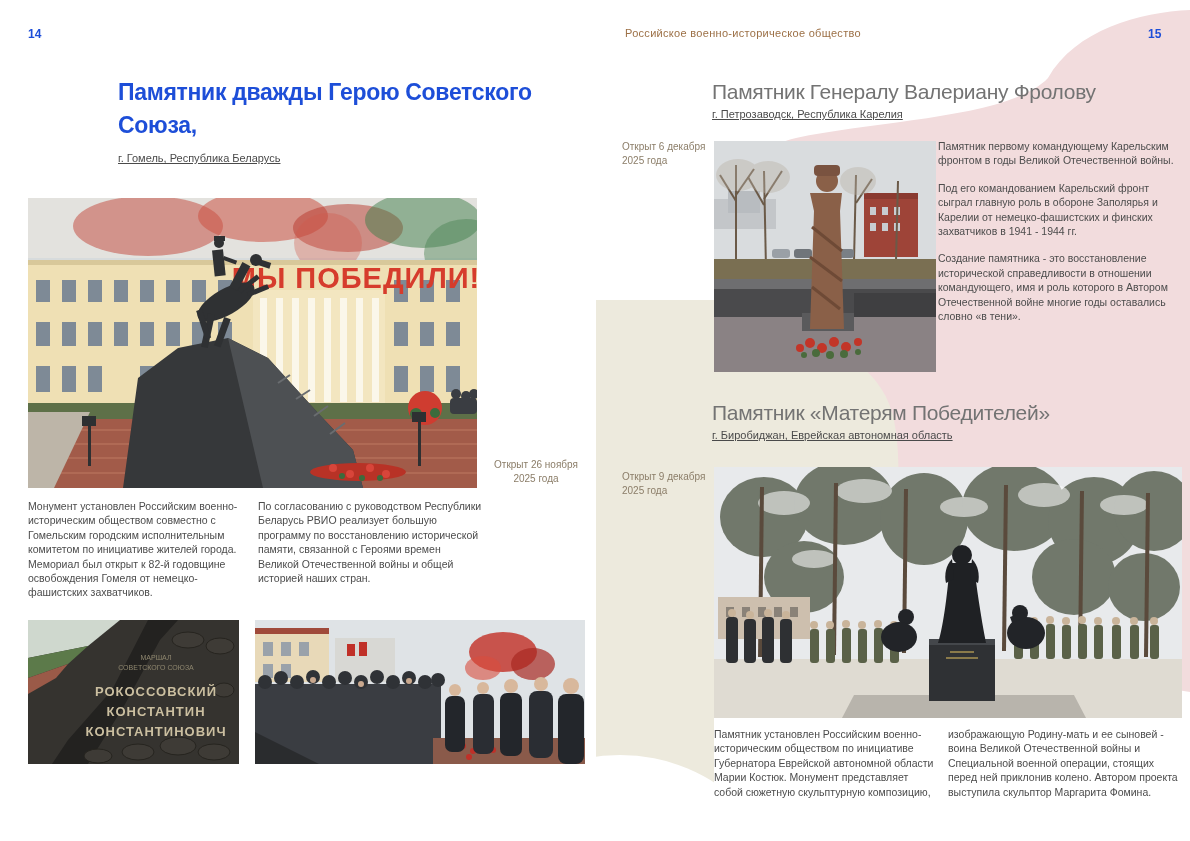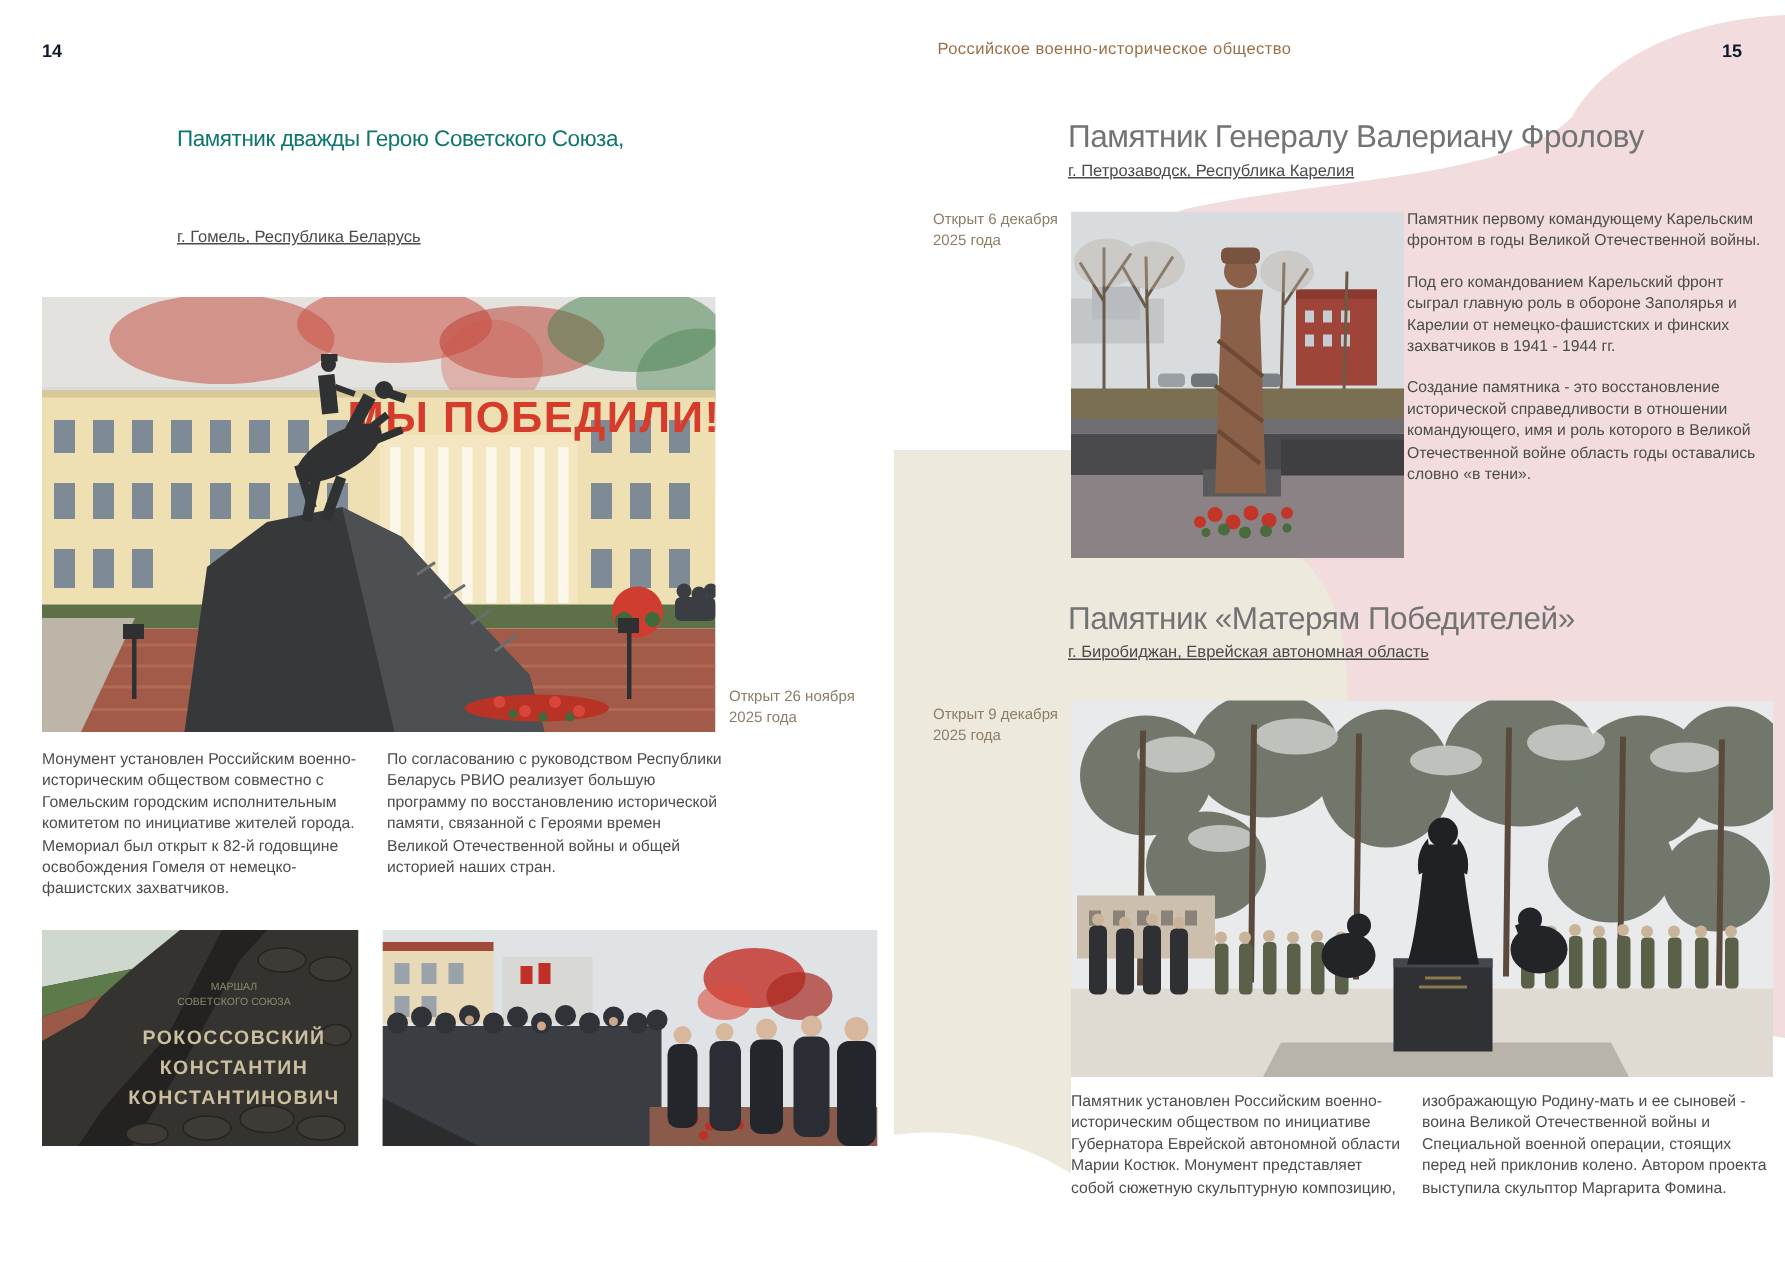--- a/index.html
+++ b/index.html
@@ -5,24 +5,24 @@
   html,body{margin:0;padding:0;background:#ffffff;}
   .page{position:relative;width:1190px;height:841px;background:#ffffff;overflow:hidden;
         font-family:"Liberation Sans",sans-serif;}
   .abs{position:absolute;}
   
   .bg-beige1{left:596px;top:300px;width:310px;height:418px;background:#edeadd;}
   .bg-beige2{left:596px;top:718px;width:118px;height:123px;background:#edeadd;}
   .bg-pink{left:0;top:0;width:1190px;height:841px;pointer-events:none;}
   .bg-cutout{left:445px;top:755px;width:350px;height:350px;background:#ffffff;border-radius:50%;}
   
-  .pageno{font-size:12px;font-weight:700;color:#0f172a;}
+  .pageno{font-size:12px;font-weight:700;color:#1d4ed8;}
   .runhead{font-size:11px;color:#9c7046;letter-spacing:.3px;}
   
-  .h1{font-size:15px;line-height:33px;color:#0f766e;letter-spacing:-.3px;font-weight:400;}
+  .h1{font-size:23px;line-height:33px;color:#1d4ed8;letter-spacing:-.3px;font-weight:700;}
   .h1r{font-size:21px;color:#737373;letter-spacing:-.3px;font-weight:500;}
   .loc{font-size:11px;color:#4a4a4a;text-decoration:underline;}
   .date{font-size:10px;line-height:14px;color:#8b7d68;}
   .body{font-size:10.5px;line-height:14.4px;color:#4c4c4c;}
   .body p{margin:0 0 13px 0;}
   .photo{display:block;}
 </style>
 </head>
 <body>
 
@@ -170,21 +170,21 @@
         <circle cx="342" cy="270" r="4"></circle>
         <circle cx="358" cy="276" r="4"></circle>
       </g>
     <g fill="#3c6b3c">
         <circle cx="314" cy="278" r="3"></circle>
         <circle cx="334" cy="280" r="3"></circle>
         <circle cx="352" cy="280" r="3"></circle>
       </g>
   </svg>
 
-  <div class="abs date" style="left:486px;top:458px;width:100px;">
+  <div class="abs date" style="left:486px;top:458px;width:100px;text-align:center;">
     <div>Открыт 26 ноября</div>
     <div>2025 года</div>
   </div>
 
   <div class="abs body" style="left:28px;top:499px;width:220px;">Монумент установлен Российским военно-историческим обществом совместно с Гомельским городским исполнительным комитетом по инициативе жителей города. Мемориал был открыт к 82-й годовщине освобождения Гомеля от немецко-фашистских захватчиков.</div>
   <div class="abs body" style="left:258px;top:499px;width:226px;">По согласованию с руководством Республики Беларусь РВИО реализует большую программу по восстановлению исторической памяти, связанной с Героями времен Великой Отечественной войны и общей историей наших стран.</div>
 
   <svg class="abs photo" style="left:28px;top:620px;" width="211" height="144" viewBox="0 0 211 144">
     <rect width="211" height="144" fill="#35332f"></rect>
     <polygon points="0,0 92,0 60,26 0,38" fill="#cfd8ce"></polygon>
@@ -347,21 +347,21 @@
         <circle cx="116" cy="214" r="4"></circle>
         <circle cx="130" cy="213" r="4"></circle>
         <circle cx="144" cy="211" r="3"></circle>
         <circle cx="90" cy="214" r="3"></circle>
       </g>
   </svg>
 
   <div class="abs body" style="left:938px;top:139px;width:248px;">
     <p>Памятник первому командующему Карельским фронтом в годы Великой Отечественной войны.</p>
     <p>Под его командованием Карельский фронт сыграл главную роль в обороне Заполярья и Карелии от немецко-фашистских и финских захватчиков  в 1941 - 1944 гг.</p>
-    <p>Создание памятника - это восстановление исторической справедливости в отношении командующего, имя и роль которого в Великой Отечественной войне область годы оставались словно «в тени».</p>
+    <p>Создание памятника - это восстановление исторической справедливости в отношении командующего, имя и роль которого в Автором Отечественной войне многие годы оставались словно «в тени».</p>
   </div>
 
   <div class="abs h1r" style="left:712px;top:401px;">Памятник «Матерям Победителей»</div>
   <div class="abs loc" style="left:712px;top:429px;">г. Биробиджан, Еврейская автономная область</div>
 
   <div class="abs date" style="left:622px;top:470px;width:104px;">
     <div>Открыт 9 декабря</div>
     <div>2025 года</div>
   </div>
 

